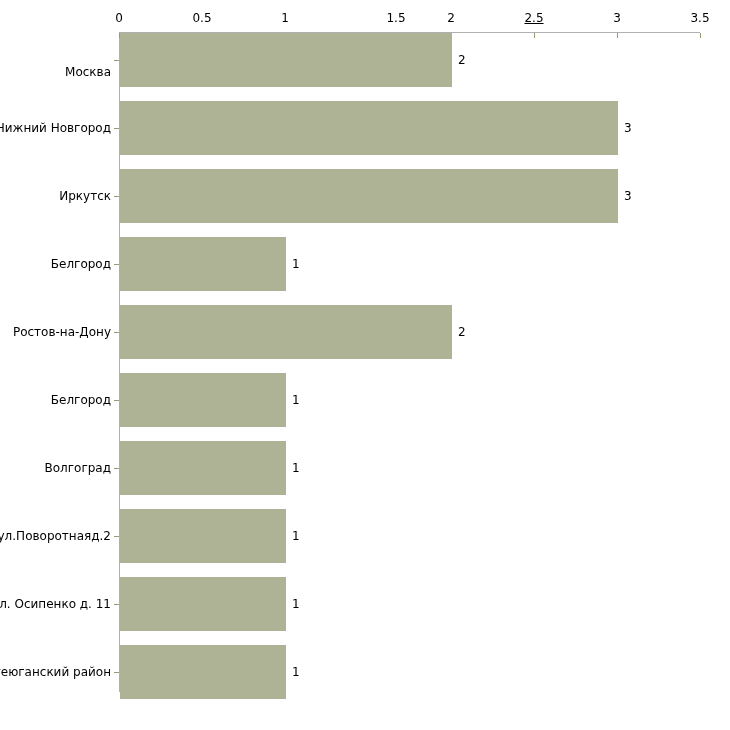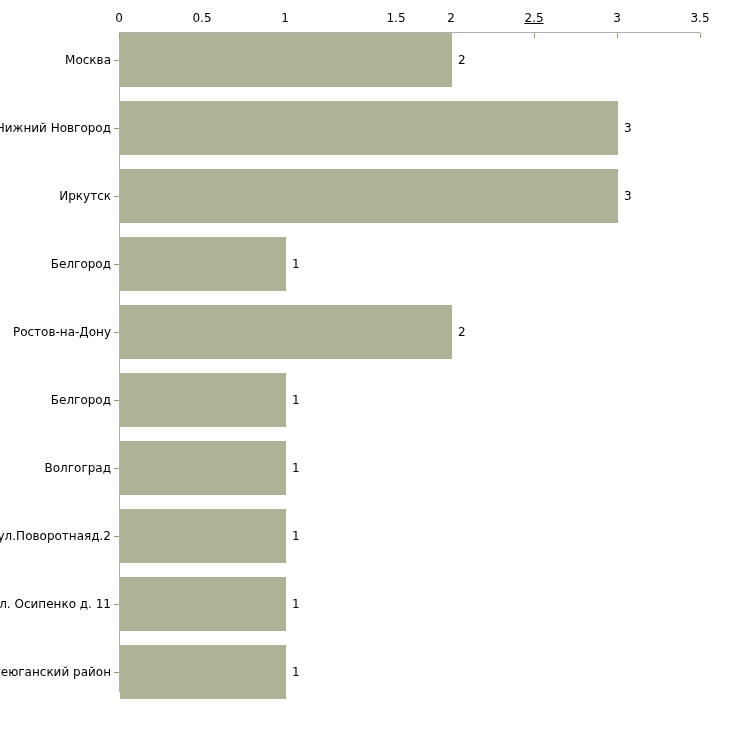--- a/index.html
+++ b/index.html
@@ -113,21 +113,21 @@
       <div class="x-tick" style="left: 534px;"></div>
       <div class="x-tick-label" style="left: 534px; text-decoration: underline;">2.5</div>
       <div class="x-tick" style="left: 617px;"></div>
       <div class="x-tick-label" style="left: 617px;">3</div>
       <div class="x-tick" style="left: 700px;"></div>
       <div class="x-tick-label" style="left: 700px; text-align: center;">3.5</div>
     </div>
 
   <div id="y-ticks">
       <div class="y-tick" style="top: 60px;"></div>
-      <div class="y-tick-label" style="top: 60px;">Москва</div>
+      <div class="y-tick-label" style="top: 72px;">Москва</div>
       <div class="y-tick" style="top: 128px;"></div>
       <div class="y-tick-label" style="top: 128px;">Нижний Новгород</div>
       <div class="y-tick" style="top: 196px;"></div>
       <div class="y-tick-label" style="top: 196px;">Иркутск</div>
       <div class="y-tick" style="top: 264px;"></div>
       <div class="y-tick-label" style="top: 264px;">Белгород</div>
       <div class="y-tick" style="top: 332px;"></div>
       <div class="y-tick-label" style="top: 332px;">Ростов-на-Дону</div>
       <div class="y-tick" style="top: 400px;"></div>
       <div class="y-tick-label" style="top: 400px;">Белгород</div>

